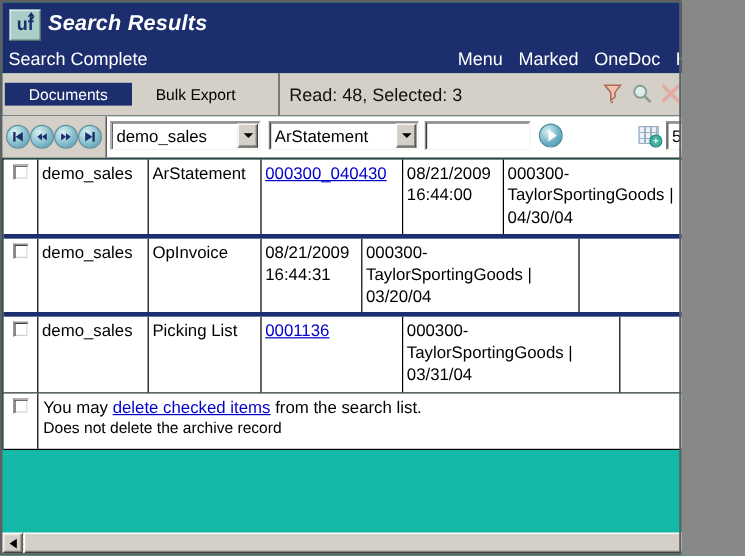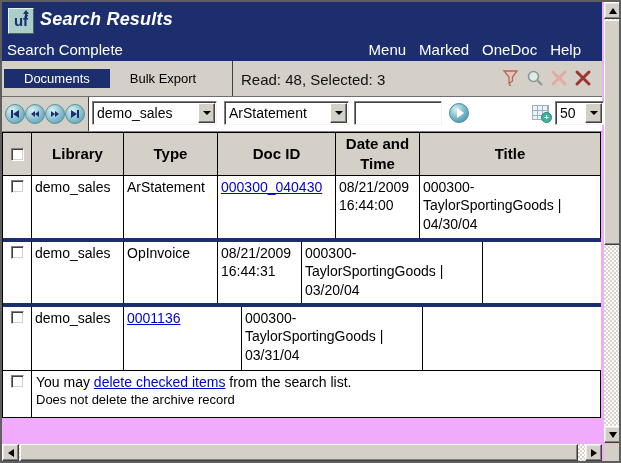--- a/index.html
+++ b/index.html
@@ -1,26 +1,26 @@
 <!DOCTYPE html>
 <html><head>
 <meta charset="utf-8">
 <style>
   html,body{margin:0;padding:0;background:#888;}
-  .win{position:relative;width:621px;height:463px;background:#f0abfc;font-family:"Liberation Sans",sans-serif;overflow:hidden;}
+  .win{position:relative;width:568px;height:463px;background:#14b8a6;font-family:"Liberation Sans",sans-serif;overflow:hidden;}
   .frame{position:absolute;inset:0;border:2px solid #5f5f5f;pointer-events:none;z-index:50;}
 
   
   .titlebar{position:absolute;left:2px;top:2px;width:600px;height:59px;background:#1c2e6e;color:#fff;}
   .logo{position:absolute;left:6px;top:6px;width:24px;height:24px;background:#a9cfc8;border:1px solid;border-color:#e6f4f0 #47635f #47635f #e6f4f0;color:#1c2e6e;font-weight:bold;font-size:15px;text-align:center;line-height:24px;}
   .logo-arrow-tri{position:absolute;right:4px;top:1px;width:0;height:0;border-left:3px solid transparent;border-right:3px solid transparent;border-bottom:4px solid #1c2e6e;}
   .logo-arrow-stem{position:absolute;right:6px;top:5px;width:2px;height:4px;background:#1c2e6e;}
   .wtitle{position:absolute;left:38px;top:7px;font-size:18px;font-weight:bold;letter-spacing:.2px;font-style:italic;}
   .wstatus{position:absolute;left:5px;top:39px;font-size:15px;}
-  .wmenu{position:absolute;right:21px;top:39px;display:flex;gap:13px;font-size:15px;}
+  .wmenu{position:absolute;right:8px;top:39px;display:flex;gap:13px;font-size:15px;}
   .wmenu span{cursor:default;}
 
   
   .tabbar{position:absolute;left:2px;top:61px;width:600px;height:36px;background:#d4d0c8;border-bottom:1px solid #6e6e6e;box-sizing:border-box;}
   .tabs{position:absolute;left:2px;top:8px;display:flex;align-items:center;font-size:13px;color:#000;}
   .tab{padding:2px 20px;}
   .tab.active{background:#1c2e6e;color:#fff;}
   .tab-divider{position:absolute;left:230px;top:0;width:1px;height:35px;background:#404040;}
   .summary{position:absolute;left:239px;top:10px;font-size:15px;color:#111;}
   .tb-icons{position:absolute;right:10px;top:8px;display:flex;gap:6px;align-items:center;}
@@ -172,30 +172,20 @@
     </div>
     <div class="combo" style="left:553px;top:4px;width:49px;">
       <span class="cval">50</span>
       <span class="cbtn">
           <span class="dn-tri"></span>
         </span>
     </div>
   </div>
 
   <div class="rtable">
-    <div class="trow hdr hrow">
-      <div class="tc c-chk">
-          <span class="checkbox"></span>
-        </div>
-      <div class="tc c-lib">Library</div>
-      <div class="tc c-type">Type</div>
-      <div class="tc c-doc">Doc ID</div>
-      <div class="tc c-date">Date and Time</div>
-      <div class="tc c-title">Title</div>
-    </div>
 
     <div class="trow r sepnavy">
       <div class="tc c-chk">
           <span class="checkbox"></span>
         </div>
       <div class="tc c-lib">demo_sales</div>
       <div class="tc c-type">ArStatement</div>
       <div class="tc c-doc"><a class="doclink">000300_040430</a></div>
       <div class="tc c-date">08/21/2009 16:44:00</div>
       <div class="tc c-title">000300-TaylorSportingGoods | 04/30/04</div>
@@ -209,20 +199,21 @@
       <div class="tc c-type">OpInvoice</div>
       <div class="tc c-date">08/21/2009 16:44:31</div>
       <div class="tc c-title">000300-TaylorSportingGoods | 03/20/04</div>
     </div>
 
     <div class="trow r3">
       <div class="tc c-chk">
           <span class="checkbox"></span>
         </div>
       <div class="tc c-lib">demo_sales</div>
+      <div class="tc c-type">Picking List</div>
       <div class="tc c-doc"><a class="doclink">0001136</a></div>
       <div class="tc c-title">000300-TaylorSportingGoods | 03/31/04</div>
     </div>
 
     <div class="trow frow">
       <div class="tc c-chk">
           <span class="checkbox"></span>
         </div>
       <div class="tc c-foot">
         <div><span>You may </span><a class="dellink">delete checked items</a><span> from the search list.</span></div>

